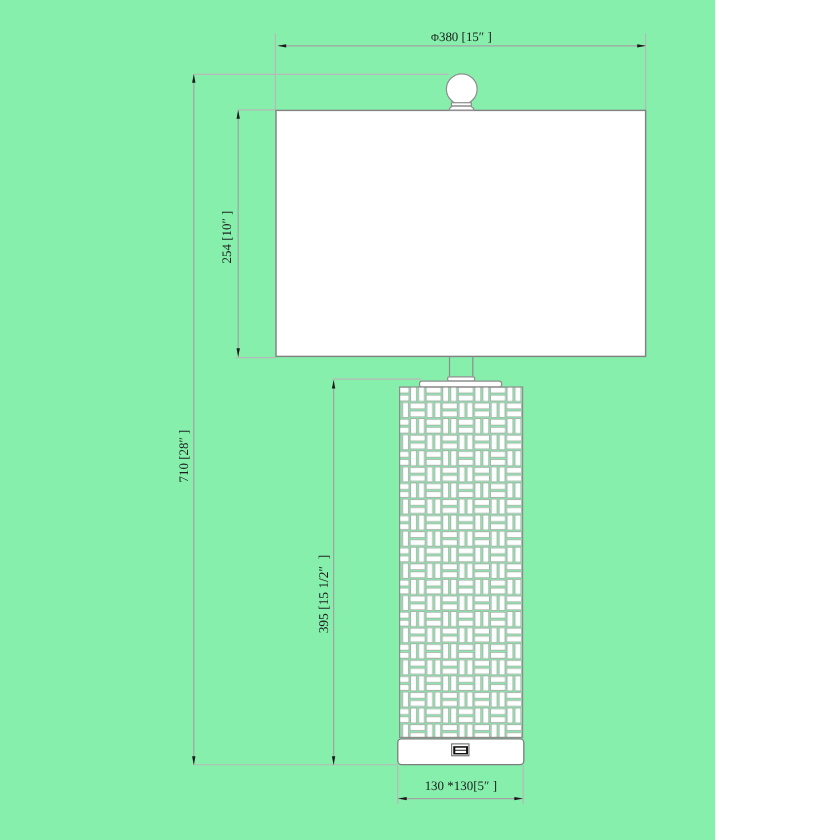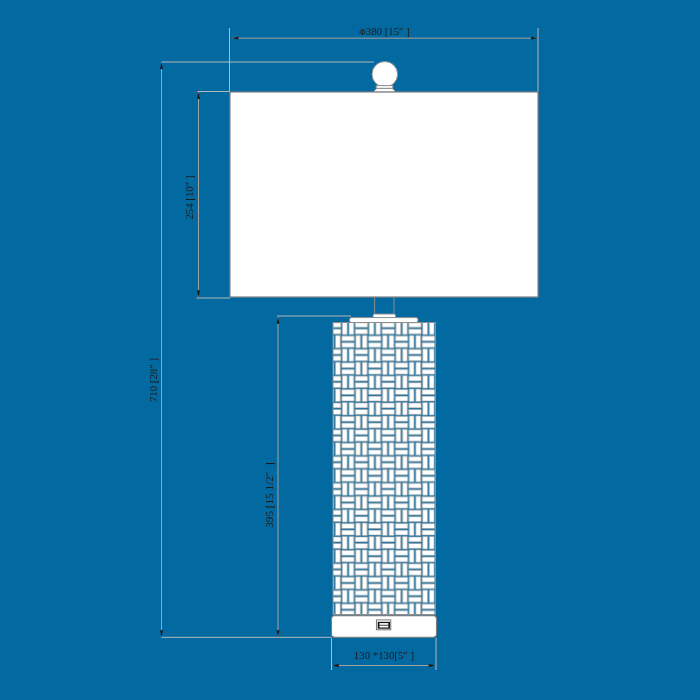--- a/index.html
+++ b/index.html
@@ -1,16 +1,16 @@
 <!DOCTYPE html>
 <html><head>
 <meta charset="utf-8">
 <style>
   html,body{margin:0;padding:0;background:#ffffff;}
-  #stage{position:relative;width:700px;height:700px;background:#0369a1;overflow:hidden;}
+  #stage{position:relative;width:596px;height:700px;background:#86efac;overflow:hidden;}
   svg{display:block;}
   text{font-family:"Liberation Serif", serif; fill:#1c1c1c;}
 </style>
 </head>
 <body>
 <div id="stage">
 <svg width="700" height="700" viewBox="0 0 700 700" xmlns="http://www.w3.org/2000/svg">
   <defs>
     <pattern id="weave" patternUnits="userSpaceOnUse" x="327.9" y="321.6" width="26.8" height="26.8">
       <g fill="#ffffff" stroke="#a2a2a2" stroke-width="0.65">

